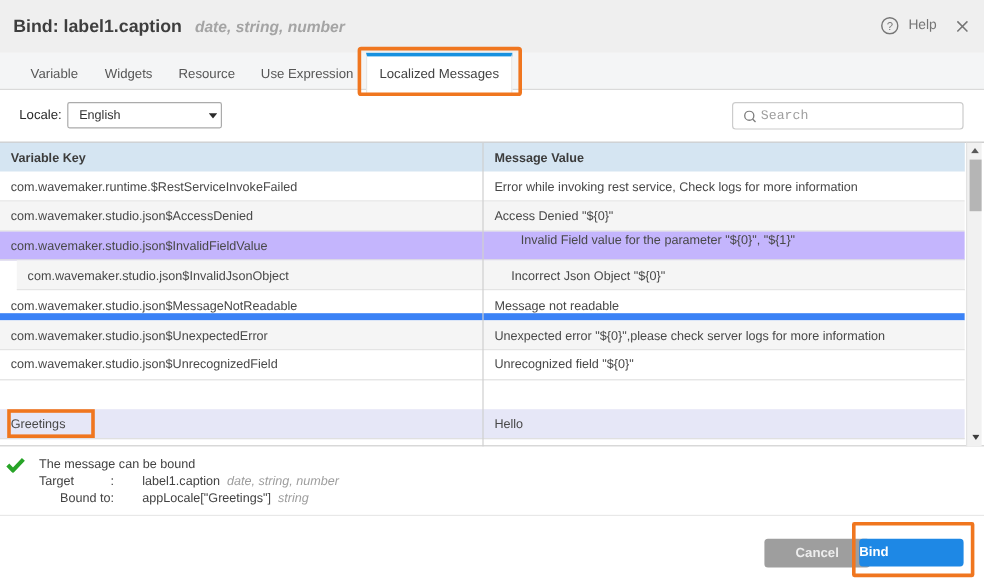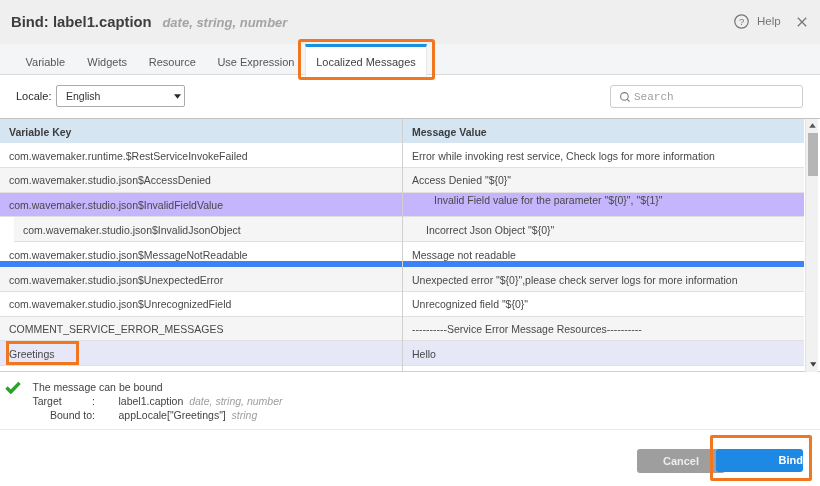--- a/index.html
+++ b/index.html
@@ -78,24 +78,20 @@
         <span class="abs" style="left:412px;top:6.5px;">Message not readable</span>
       </div>
     <div class="abs" style="left:0;top:124.0px;width:804px;height:24.8px;background:#f5f5f5;border-bottom:1px solid #e0e0e0;">
         <span class="abs" style="left:9px;top:6.5px;">com.wavemaker.studio.json$UnexpectedError</span>
         <span class="abs" style="left:412px;top:6.5px;">Unexpected error "${0}",please check server logs for more information</span>
       </div>
     <div class="abs" style="left:0;top:148.8px;width:804px;height:24.8px;background:#ffffff;border-bottom:1px solid #e0e0e0;">
         <span class="abs" style="left:9px;top:6.5px;text-align:right;">com.wavemaker.studio.json$UnrecognizedField</span>
         <span class="abs" style="left:412px;top:6.5px;">Unrecognized field "${0}"</span>
       </div>
-    <div class="abs" style="left:0;top:173.6px;width:804px;height:24.8px;background:#f5f5f5;border-bottom:1px solid #e0e0e0;">
-        <span class="abs" style="left:9px;top:6.5px;">COMMENT_SERVICE_ERROR_MESSAGES</span>
-        <span class="abs" style="left:412px;top:6.5px;">----------Service Error Message Resources----------</span>
-      </div>
     <div class="abs" style="left:0;top:198.4px;width:804px;height:24.8px;background:#e6e7f7;border-bottom:1px solid #e0e0e0;">
         <span class="abs" style="left:9px;top:6.5px;">Greetings</span>
         <span class="abs" style="left:412px;top:6.5px;text-align:right;">Hello</span>
       </div>
   </div>
 
   <div class="abs" style="left:402px;top:119px;width:1px;height:253px;background:#d0d0d0;"></div>
 
   <div class="abs" style="left:805px;top:119px;width:13px;height:253px;background:#f1f1f1;border-left:1px solid #e3e3e3;"></div>
   <svg class="abs" style="left:809px;top:123px;" width="7" height="5" viewBox="0 0 7 5">
@@ -114,16 +110,16 @@
   <div class="abs" style="left:32.5px;top:381px;font-size:10.5px;color:#424242;">The message can be bound</div>
   <div class="abs" style="left:32.5px;top:395px;font-size:10.5px;color:#424242;">Target</div>
   <div class="abs" style="left:92px;top:395px;font-size:10.5px;color:#424242;">:</div>
   <div class="abs" style="left:118.5px;top:395px;font-size:10.5px;color:#424242;">label1.caption&nbsp; <span style="font-style:italic;color:#9e9e9e;">date, string, number</span></div>
   <div class="abs" style="left:50px;top:409px;font-size:10.5px;color:#424242;">Bound to</div>
   <div class="abs" style="left:92px;top:409px;font-size:10.5px;color:#424242;">:</div>
   <div class="abs" style="left:118.5px;top:409px;font-size:10.5px;color:#424242;">appLocale["Greetings"]&nbsp; <span style="font-style:italic;color:#9e9e9e;">string</span></div>
 
   <div class="abs" style="left:0;top:429px;width:820px;height:1px;background:#e8e8e8;"></div>
   <div class="abs" style="left:617px;top:449px;width:88px;height:24px;background:#9e9e9e;border-radius:3px;text-align:center;line-height:24px;font-size:11px;font-weight:bold;color:#ededed;margin-left:20px;">Cancel</div>
-  <div class="abs" style="left:716px;top:449px;width:87px;height:23px;background:#1e88e5;border-radius:3px;text-align:right;line-height:23px;font-size:11px;font-weight:bold;color:#fff;">Bind</div>
+  <div class="abs" style="left:716px;top:449px;width:87px;height:23px;background:#1e88e5;border-radius:3px;text-align:left;line-height:23px;font-size:11px;font-weight:bold;color:#fff;">Bind</div>
   <div class="abs" style="left:710px;top:435px;width:101.5px;height:45.5px;border:3.5px solid #f0761f;border-radius:2px;"></div>
 
 </div>
 
 </body></html>

